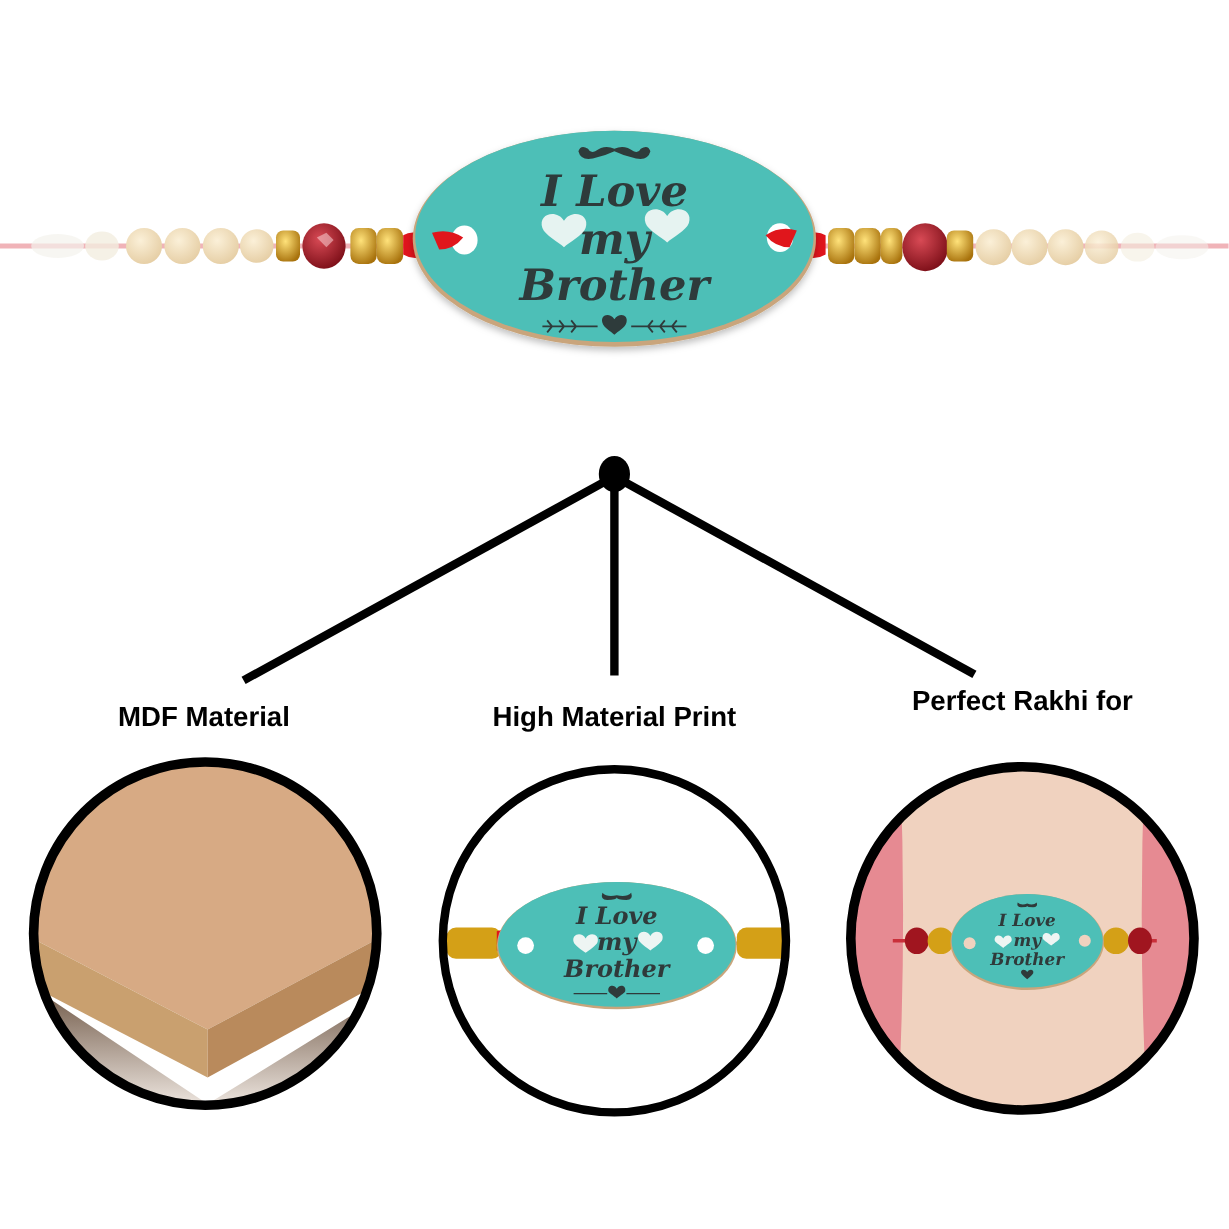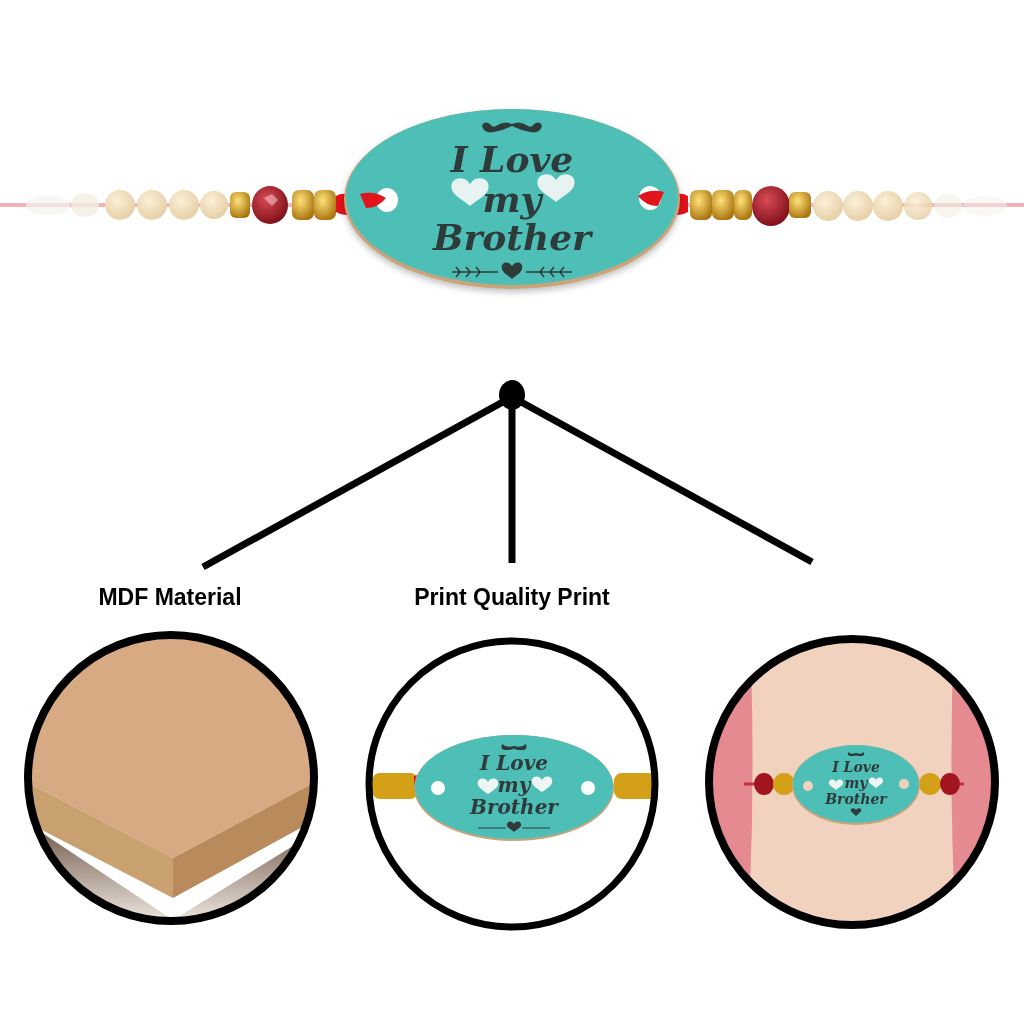--- a/index.html
+++ b/index.html
@@ -90,22 +90,23 @@
 </div>
 
 <svg class="abs" style="left:0;top:0;" width="1024" height="1024">
   <line x1="512" y1="397" x2="203" y2="567" stroke="#000" stroke-width="7"></line>
   <line x1="512" y1="397" x2="512" y2="563" stroke="#000" stroke-width="7"></line>
   <line x1="512" y1="397" x2="812" y2="562" stroke="#000" stroke-width="7"></line>
   <ellipse cx="512" cy="395" rx="13" ry="15" fill="#000"></ellipse>
 </svg>
 
 <div class="label" style="left:60px;top:583px;width:220px;">MDF Material</div>
-<div class="label" style="left:380px;top:583px;width:264px;">Print Quality Print</div>
+<div class="label" style="left:380px;top:583px;width:264px;">High Material Print</div>
 <div class="label" style="left:720px;top:570px;width:264px;">
+  <div>Perfect Rakhi for</div>
 </div>
 
 <div class="abs" style="left:23px;top:630px;width:296px;height:296px;">
   <svg width="296" height="296" viewBox="0 0 296 296">
     <defs>
       <clipPath id="c1">
           <circle cx="148" cy="148" r="141"></circle>
         </clipPath>
       <linearGradient id="mdfShadow" x1="0" y1="0" x2="0" y2="1">
         <stop offset="0" stop-color="#6a5240"></stop>

